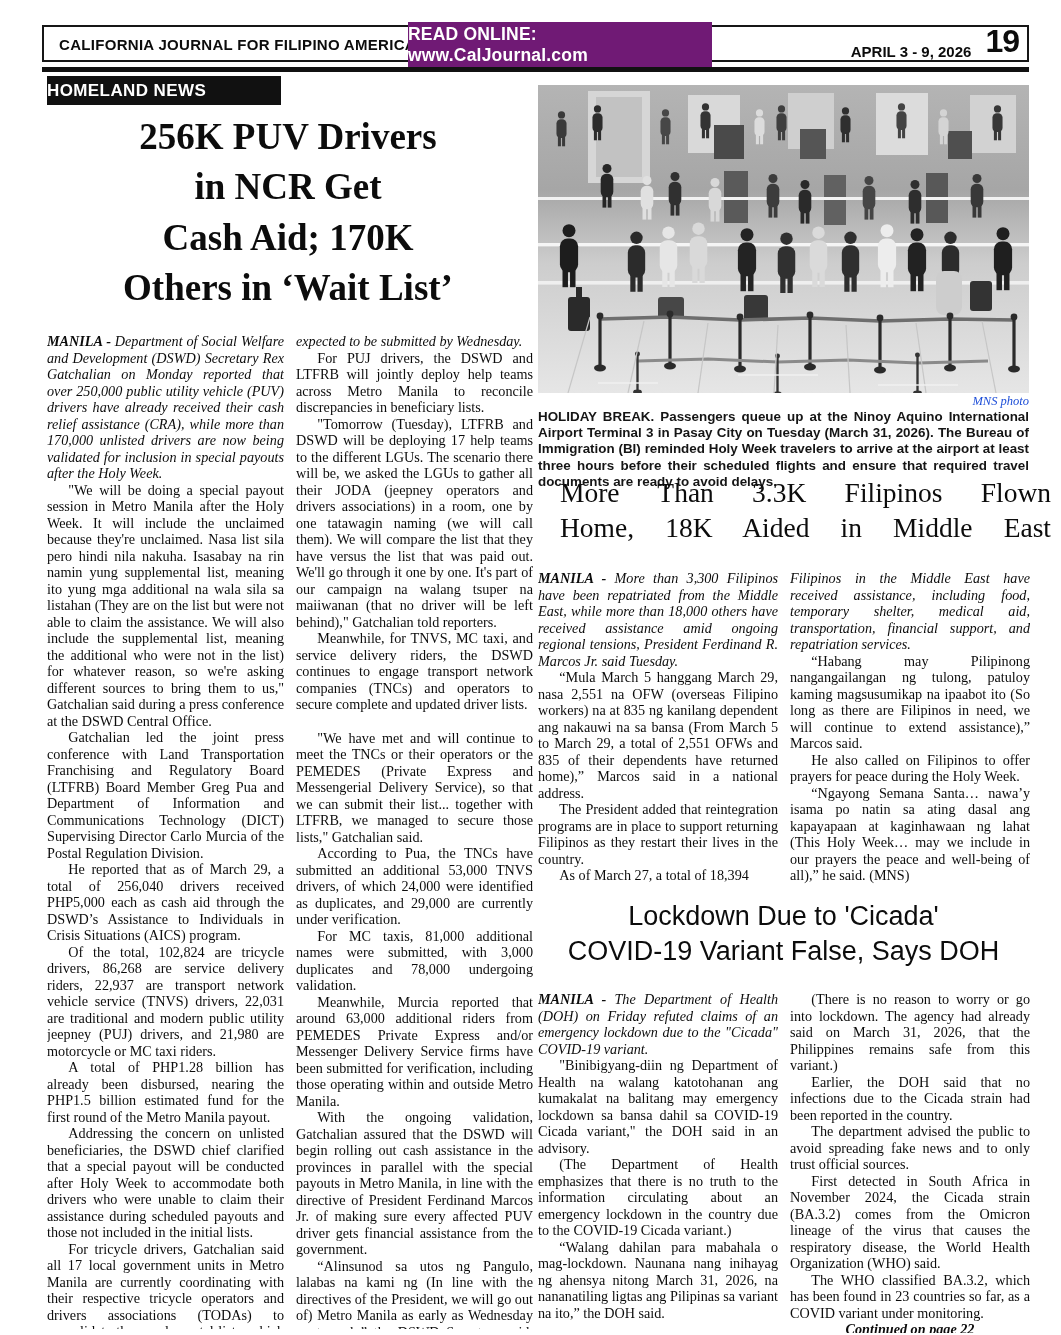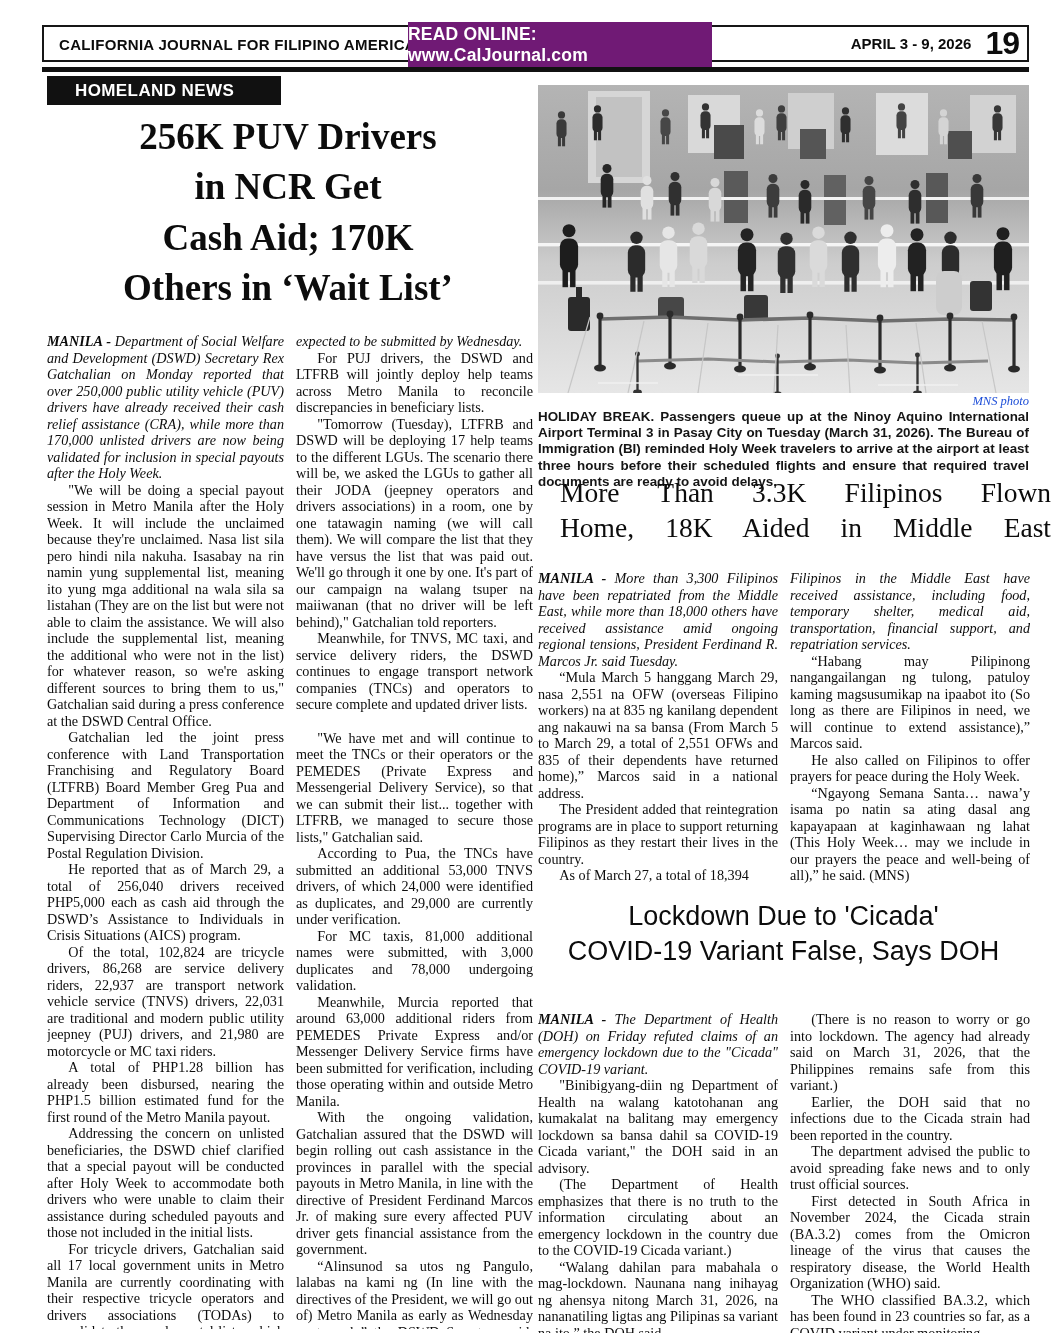--- a/index.html
+++ b/index.html
@@ -3,41 +3,41 @@
 <meta charset="utf-8">
 <style>
   * { margin:0; padding:0; box-sizing:border-box; }
   html,body { background:#ffffff; }
   .page { position:relative; width:1061px; height:1335px; background:#fff; color:#0c0c0c; overflow:hidden; }
 
   
   .masthead { position:absolute; left:42px; top:25px; width:987px; height:37px; border:2px solid #161616; background:#fff; }
   .paper-name { position:absolute; left:15px; top:50%; transform:translateY(-50%); font:bold 15px "Liberation Sans",sans-serif; letter-spacing:.3px; white-space:nowrap; }
   .read-online { position:absolute; left:364px; top:-5px; width:304px; height:45px; background:#701a75; color:#fff; display:flex; align-items:center; justify-content:center; font:bold 17.5px "Liberation Sans",sans-serif; letter-spacing:.2px; }
-  .mast-right { position:absolute; right:8px; top:0; height:100%; display:flex; align-items:center; gap:14px; }
+  .mast-right { position:absolute; right:8px; top:0; height:100%; display:flex; align-items:flex-end; gap:14px; }
   .issue-date { font:bold 15px "Liberation Sans",sans-serif; }
   .page-number { font:bold 32px "Liberation Sans",sans-serif; letter-spacing:-1px; }
   .thick-rule { position:absolute; left:42px; top:67px; width:987px; height:5px; background:#111; }
 
-  .section-label { position:absolute; left:47px; top:76px; width:234px; height:29px; background:#111; color:#fff; font:bold 17px/29px "Liberation Sans",sans-serif; padding-left:28px; letter-spacing:.4px; }
+  .section-label { position:absolute; left:47px; top:76px; width:234px; height:29px; background:#111; color:#fff; font:bold 17px/29px "Liberation Sans",sans-serif; letter-spacing:.4px; }
 
   
   .headline-1 { position:absolute; left:42px; top:112px; width:492px; font:bold 37px/1.36 "Liberation Serif",serif; text-align:center; white-space:pre-line; }
   .headline-2 { position:absolute; left:548px; top:476px; width:491px; font:27.5px/1.26 "Liberation Serif",serif; white-space:pre-line; text-align:justify; text-align-last:justify;margin-left:12px; }
   .headline-3 { position:absolute; left:538px; top:899px; width:491px; font:27px/1.3 "Liberation Sans",sans-serif; text-align:center; white-space:pre-line; }
 
   
   .cols { position:absolute; display:flex; }
   .col { overflow:hidden; }
   .art1 { left:47px; top:333px; width:486px; height:996px; gap:12px; }
   .art1 .col { width:237px; }
   .art2 { left:538px; top:570px; width:492px; height:321px; gap:12px; }
   .art2 .col { width:240px; }
   .art3 { left:538px; top:991px; width:492px; height:342px; gap:12px; }
-  .art3 .col { width:240px;margin-top:20px; }
+  .art3 .col { width:240px; }
   .cols p { font:14.2px/16.5px "Liberation Serif",serif; text-align:justify; text-indent:1.5em; }
   .cols p b { font-weight:bold; }
   p.noind { text-indent:0;font-style:italic; }
   .pgap { height:17px; }
   .continued { font:italic bold 14.2px/16.5px "Liberation Serif",serif; text-align:center; }
 
   
   .photo { position:absolute; left:538px; top:85px; width:491px; height:308px; background:#cfcfcf; }
   .photo svg { display:block; width:100%; height:100%; }
   .photo-credit { position:absolute; left:538px; top:394px; width:491px; text-align:right; font:italic 12.5px "Liberation Serif",serif; color:#1d4ed8; }

